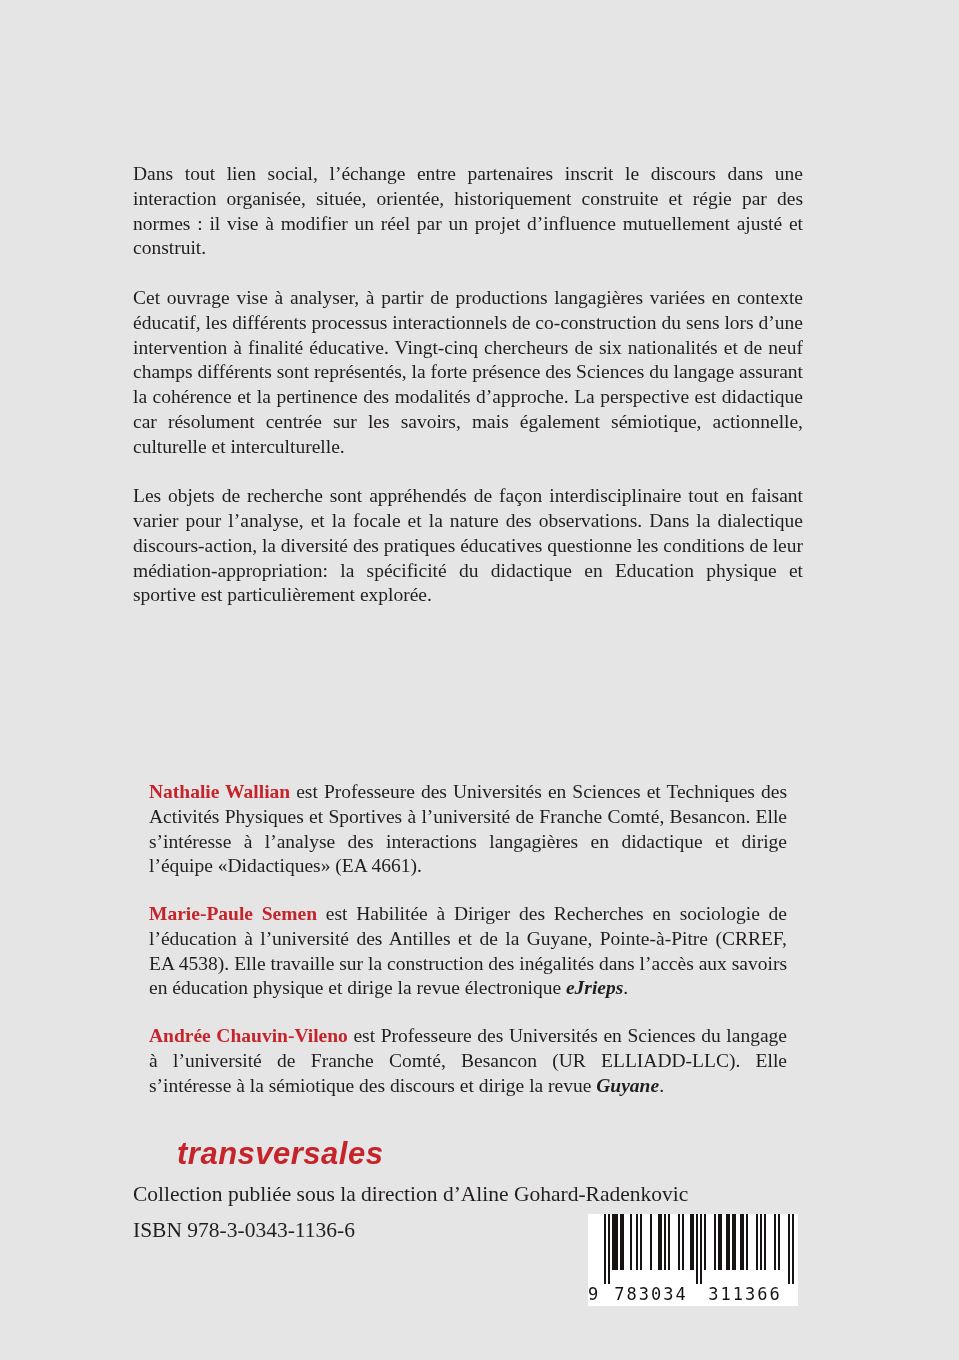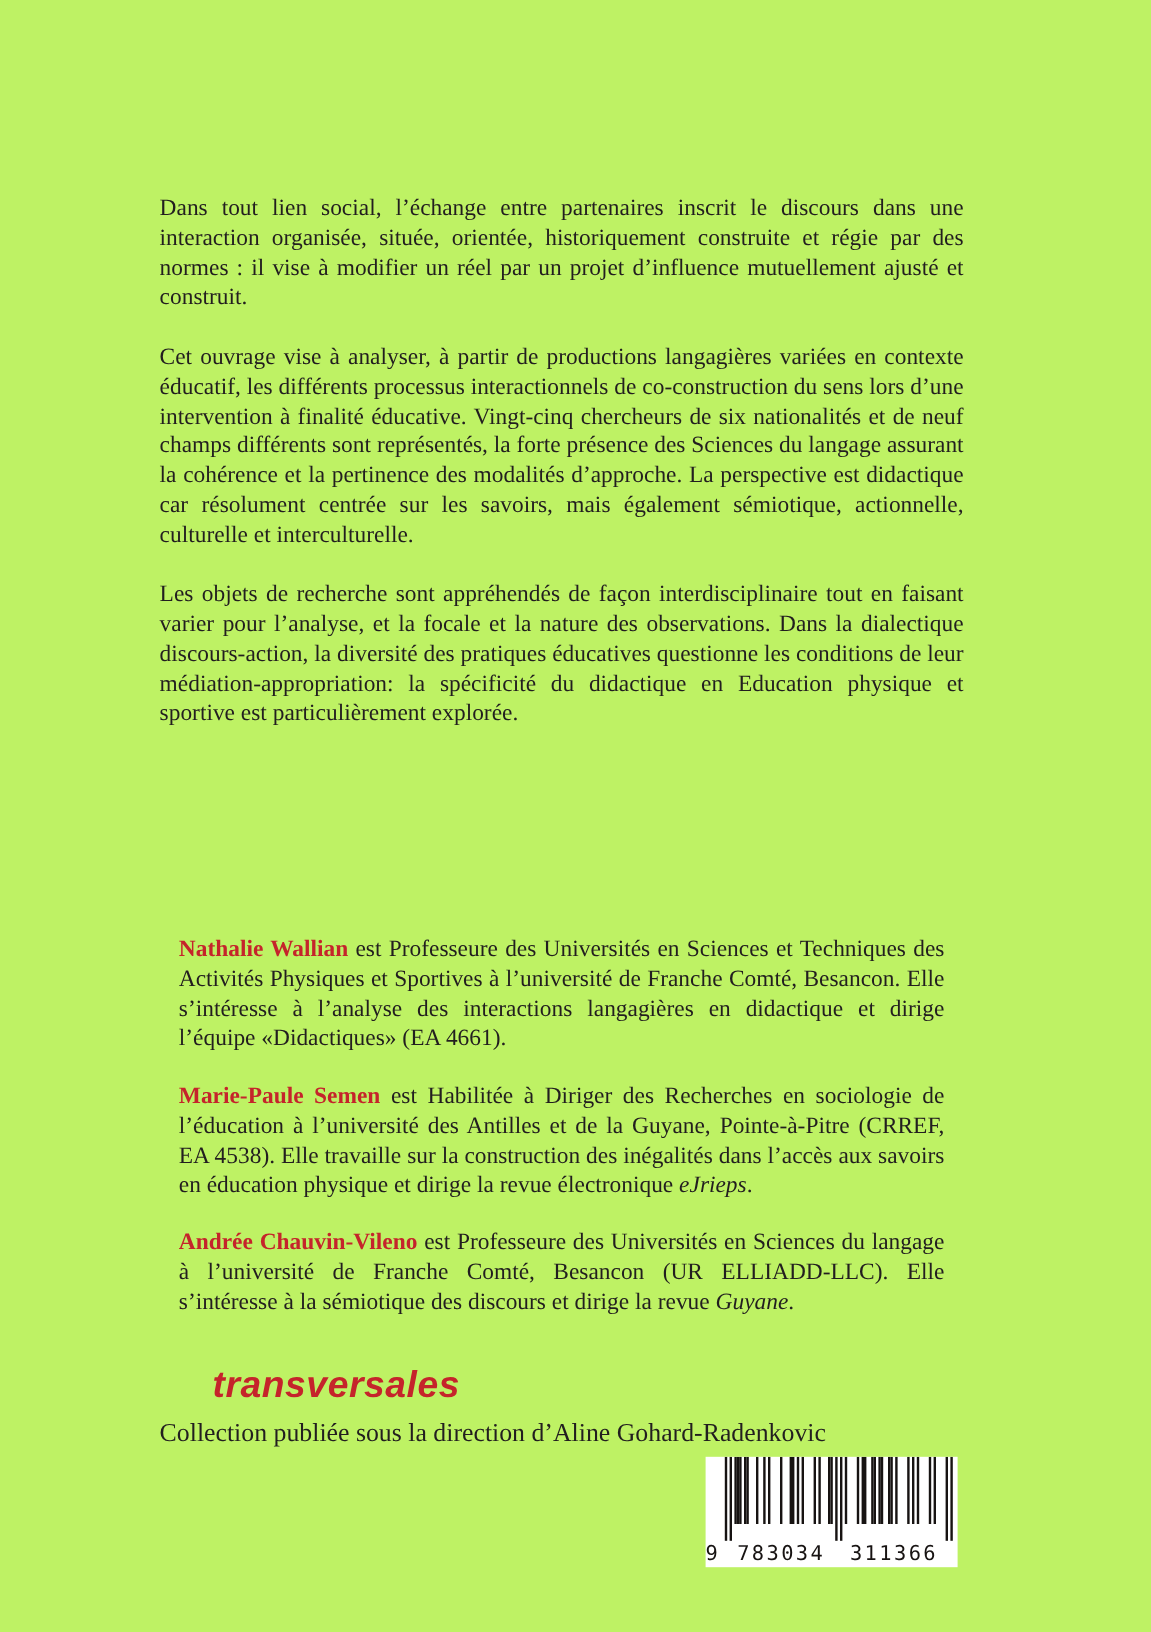--- a/index.html
+++ b/index.html
@@ -4,21 +4,21 @@
 <style>
   :root{
     --red:#c5242b;
     --ink:#221e1f;
   }
   html,body{margin:0;padding:0;background:#ffffff;}
   .page{
     position:relative;
     width:959px;
     height:1360px;
-    background:#bef264;
+    background:#e5e5e5;
     font-family:"Liberation Serif", serif;
     color:var(--ink);
     overflow:hidden;
   }
   .synopsis{
     position:absolute;
     left:133px; top:162px; width:670px;
     font-size:19.5px; line-height:1.27;
     text-align:justify;
   }
@@ -29,21 +29,21 @@
     left:133px; top:764px; width:670px;
     font-size:19.5px; line-height:1.27;
     text-align:justify;
   }
   .bio{margin:16px;}
   .bio + .bio{margin-top:23px;}
   .author-name{
     color:var(--red);
     font-weight:bold;
   }
-  .bio em{font-style:italic;}
+  .bio em{font-style:italic;font-weight:bold;}
   .collection-name{
     position:absolute;
     left:133px; top:1136px;
     font-family:"Liberation Sans", sans-serif;
     font-weight:bold; font-style:italic;
     font-size:31px;
     color:var(--red);
     letter-spacing:0.5px;
     margin-left:44px;
   }
@@ -80,20 +80,21 @@
   <section class="bios">
     <p class="bio"><strong class="author-name">Nathalie Wallian</strong><span> est Professeure des Universités en Sciences et Techniques des Activités Physiques et Sportives à l’université de Franche Comté, Besancon. Elle s’intéresse à l’analyse des interactions langagières en didactique et dirige l’équipe «Didactiques» (EA 4661).</span><em></em><span></span></p>
     <p class="bio"><strong class="author-name">Marie-Paule Semen</strong><span> est Habilitée à Diriger des Recherches en sociologie de l’éducation à l’université des Antilles et de la Guyane, Pointe-à-Pitre (CRREF, EA 4538). Elle travaille sur la construction des inégalités dans l’accès aux savoirs en éducation physique et dirige la revue électronique </span><em>eJrieps</em><span>.</span></p>
     <p class="bio"><strong class="author-name">Andrée Chauvin-Vileno</strong><span> est Professeure des Universités en Sciences du langage à l’université de Franche Comté, Besancon (UR ELLIADD-LLC). Elle s’intéresse à la sémiotique des discours et dirige la revue </span><em>Guyane</em><span>.</span></p>
   </section>
 
   <div class="collection-name">transversales</div>
   <div class="collection-subtitle">Collection publiée sous la direction d’Aline Gohard-Radenkovic</div>
 
   <div class="ids">
+    <div>ISBN 978-3-0343-1136-6</div>
   </div>
 
   <div class="barcode">
     <svg width="210" height="92" viewBox="0 0 210 92" xmlns="http://www.w3.org/2000/svg">
         <rect x="16" y="0" width="2" height="70" fill="#171312"></rect>
         <rect x="20" y="0" width="2" height="70" fill="#171312"></rect>
         <rect x="24" y="0" width="2" height="56" fill="#171312"></rect>
         <rect x="26" y="0" width="2" height="56" fill="#171312"></rect>
         <rect x="28" y="0" width="2" height="56" fill="#171312"></rect>
         <rect x="32" y="0" width="2" height="56" fill="#171312"></rect>

